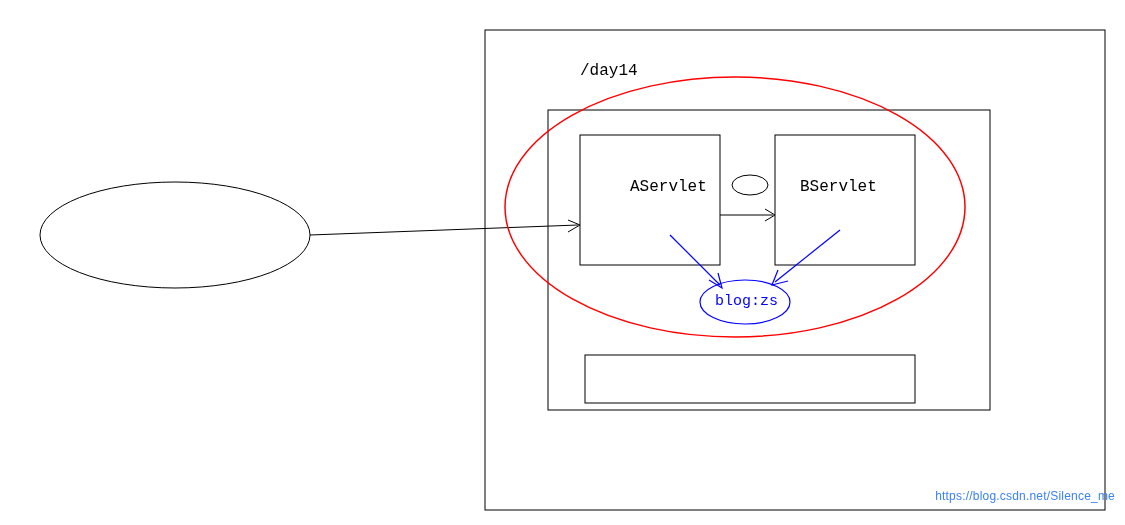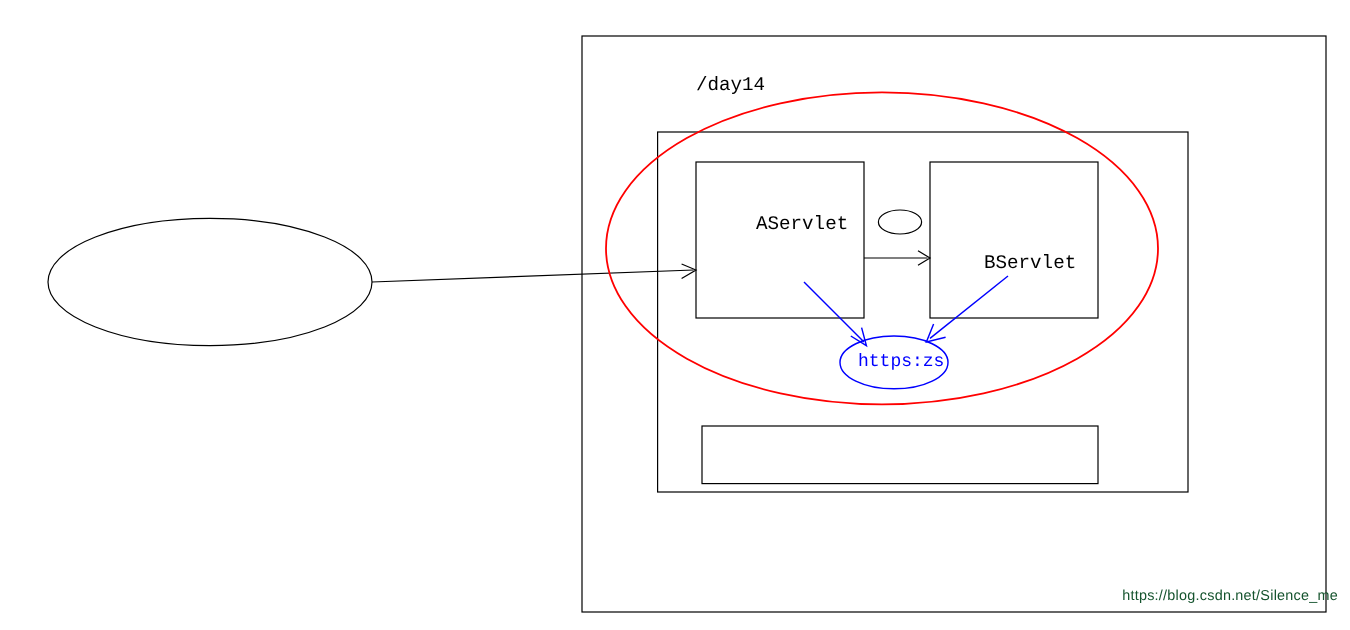--- a/index.html
+++ b/index.html
@@ -24,21 +24,21 @@
     color: #000;
     white-space: nowrap;
   }
   .blue-text { color: #0000ff; }
   .watermark {
     position: absolute;
     right: 10px;
     bottom: 6px;
     font-family: Arial, sans-serif;
     font-size: 12px;
-    color: #14532d;
+    color: #3b82f6;
     letter-spacing: 0.2px;
   }
 </style>
 </head>
 <body>
 
 <div class="stage">
 
   <svg width="1125" height="525">
 
@@ -70,18 +70,18 @@
     <polyline points="709,280 722,288 718,273" fill="none" stroke="#0000ff" stroke-width="1.2"></polyline>
 
     <line x1="840" y1="230" x2="775" y2="282" stroke="#0000ff" stroke-width="1.2"></line>
     <polyline points="778,270 772,285 788,281" fill="none" stroke="#0000ff" stroke-width="1.2"></polyline>
   </svg>
 
   <div class="text-label" style="left:580px; top:62px;">/day14</div>
 
   <div class="text-label" style="left:630px; top:178px;">AServlet</div>
 
-  <div class="text-label" style="left:820px; top:178px;margin-top:32px;">BServlet</div>
+  <div class="text-label" style="left:800px; top:178px;">BServlet</div>
 
-  <div class="text-label blue-text" style="left:715px; top:293px; font-size:15px;">https:zs</div>
+  <div class="text-label blue-text" style="left:715px; top:293px; font-size:15px;">blog:zs</div>
 
   <div class="watermark">https://blog.csdn.net/Silence_me</div>
 </div>
 
 </body></html>

